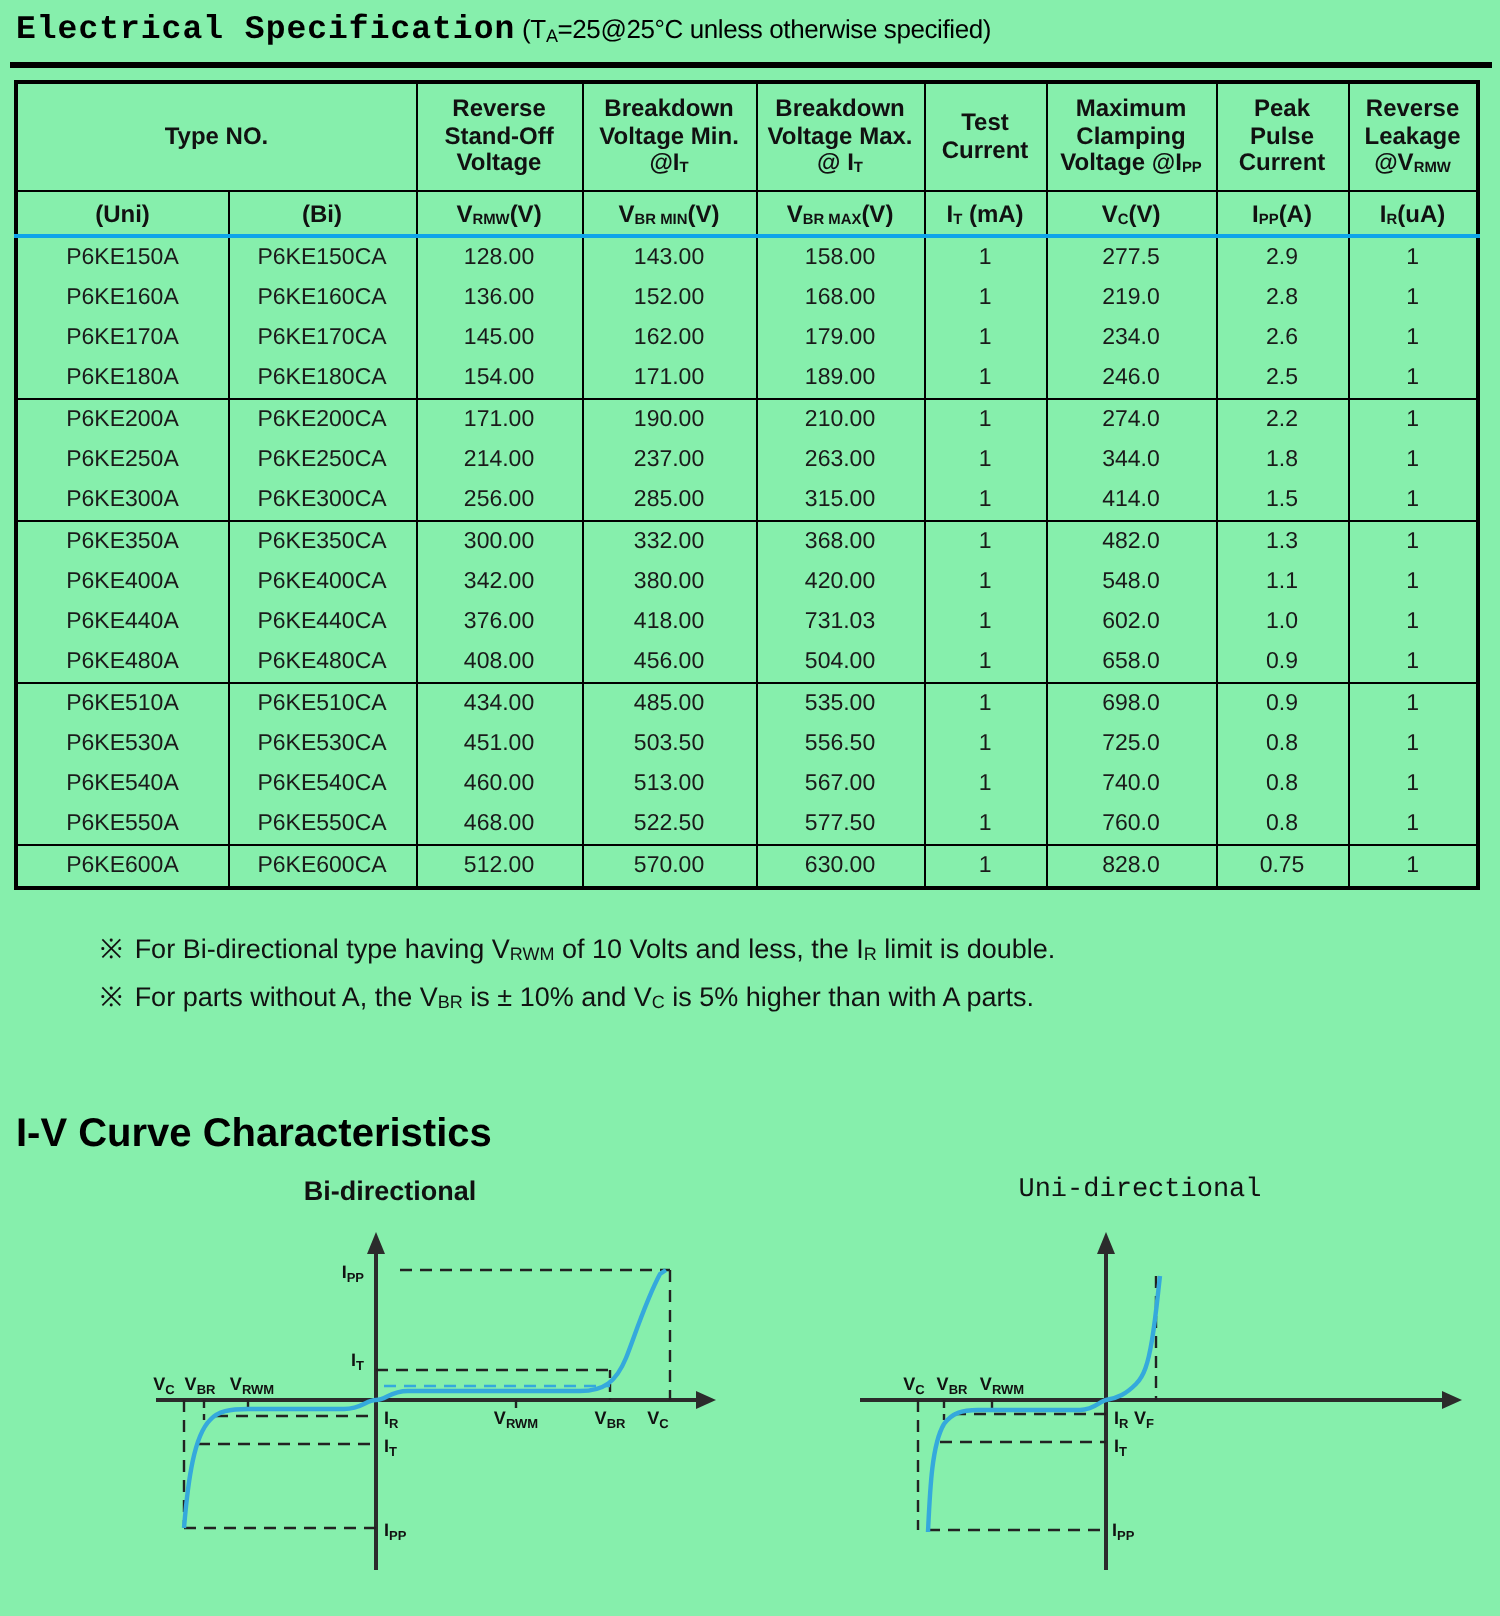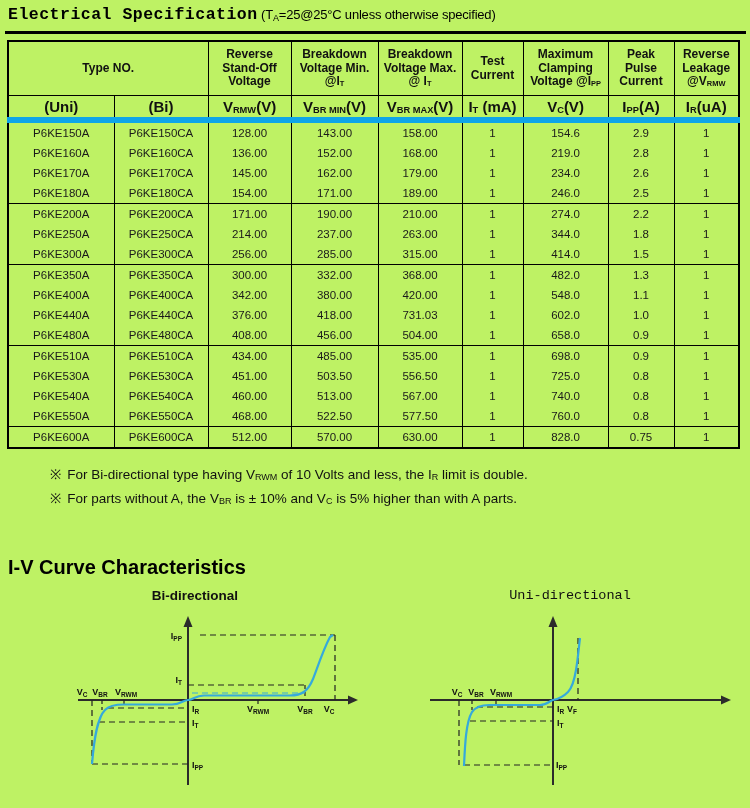--- a/index.html
+++ b/index.html
@@ -1,36 +1,36 @@
 <!DOCTYPE html>
 <html><head>
 <meta charset="utf-8">
 <style>
   html,body{margin:0;padding:0;background:#fff;}
-  .page{position:relative;width:750px;height:808px;background:#bef264;overflow:hidden;
+  .page{position:relative;width:750px;height:808px;background:#86efac;overflow:hidden;
         font-family:"Liberation Sans",sans-serif;color:#111;}
 
   
   .doc-title{position:absolute;top:5px;left:8px;white-space:nowrap;
     font-family:"Liberation Mono","DejaVu Sans Mono",monospace;font-weight:700;
     font-size:16.5px;letter-spacing:.5px;color:#000;}
   .doc-title .cond{font-family:"Liberation Sans",sans-serif;font-weight:400;
     font-size:13px;letter-spacing:-.2px;}
   .doc-title .cond sub{font-size:9px;vertical-align:-2px;}
   .title-rule{position:absolute;top:31px;left:5px;width:741px;height:3px;background:#000;}
 
   
   table.spec{position:absolute;left:7px;top:40px;width:731px;border-collapse:collapse;
     table-layout:fixed;border:2px solid #000;}
   table.spec th,table.spec td{border-left:1px solid #000;border-right:1px solid #000;
     text-align:center;vertical-align:middle;padding:0 2px;overflow:hidden;}
   table.spec thead tr.hdr1 th{border-bottom:1.5px solid #000;height:53px;
     font-size:12px;font-weight:700;line-height:1.13;}
-  table.spec thead tr.hdr2 th{border-bottom:6px solid #0ea5e9;height:21px;
-    font-size:15px;font-weight:700;}
+  table.spec thead tr.hdr2 th{border-bottom:2px solid #0ea5e9;height:21px;
+    font-size:12px;font-weight:700;}
   table.spec tbody td{height:20px;font-size:11.5px;font-weight:400;color:#1a1a1a;}
   table.spec tbody tr.group-end td{border-bottom:1.6px solid #000;}
   table.spec sub{font-size:.62em;vertical-align:-1px;letter-spacing:0;}
 
   
   .notes{position:absolute;left:10px;top:464px;font-size:13.5px;color:#111;}
   .note{line-height:22px;white-space:nowrap;margin-left:40px;}
   .note .marker{margin-right:6px;}
   .note sub{font-size:9px;vertical-align:-1px;}
 
@@ -95,21 +95,21 @@
         </tr>
     </thead>
     <tbody>
         <tr>
           <td>P6KE150A</td>
           <td>P6KE150CA</td>
           <td>128.00</td>
           <td>143.00</td>
           <td>158.00</td>
           <td>1</td>
-          <td>154.6</td>
+          <td>277.5</td>
           <td>2.9</td>
           <td>1</td>
         </tr>
         <tr>
           <td>P6KE160A</td>
           <td>P6KE160CA</td>
           <td>136.00</td>
           <td>152.00</td>
           <td>168.00</td>
           <td>1</td>

